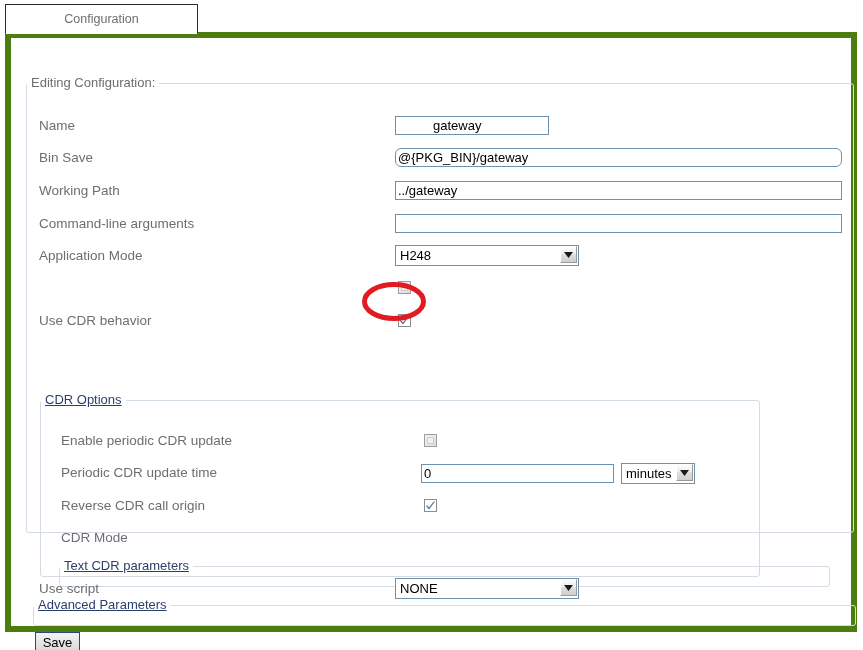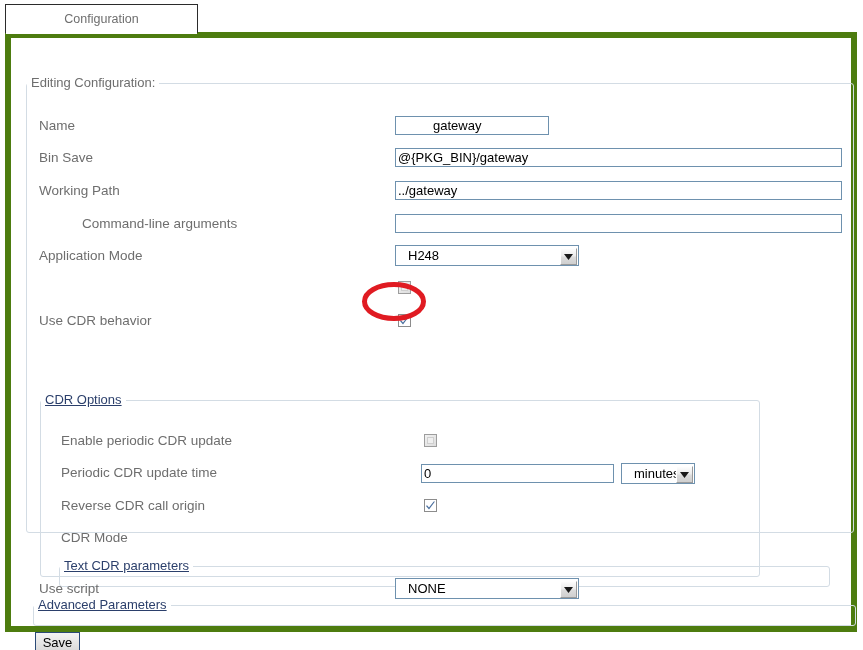--- a/index.html
+++ b/index.html
@@ -140,23 +140,22 @@
   }
 
   
   .sel {
     position: absolute;
     height: 21px;
     border: 1px solid #6e91ae;
     background: #ffffff;
     box-sizing: border-box;
     display: flex;
-    align-items: flex-end;
+    align-items: flex-start;
     cursor: default;
-    padding-left: 8px;
   }
   .sel .sel-value {
     flex: 1;
     padding-left: 4px;
     color: #000000;
     font-size: 13px;
     line-height: 19px;
     white-space: nowrap;
     overflow: hidden;
   }
@@ -243,26 +242,26 @@
 
 <div id="content-panel">
 
   <fieldset class="fs" id="fs-editing-configuration">
     <legend class="grey-legend">Editing Configuration:</legend>
 
     <div class="lbl" style="left:12px; top:24px;">Name</div>
     <input class="txt" type="text" style="left: 368px; top: 26px; width: 154px; padding-left: 37px;" value="gateway">
 
     <div class="lbl" style="left:12px; top:56px;">Bin Save</div>
-    <input class="txt" type="text" style="left: 368px; top: 58px; width: 447px;" value="@{PKG_BIN}/gateway">
+    <input class="txt" type="text" style="left: 368px; top: 58px; width: 447px; border-radius: 6px;" value="@{PKG_BIN}/gateway">
 
     <div class="lbl" style="left:12px; top:89px;">Working Path</div>
     <input class="txt" type="text" style="left: 368px; top: 91px; width: 447px;" value="../gateway">
 
-    <div class="lbl" style="left:12px; top:122px;margin-left:43px;">Command-line arguments</div>
+    <div class="lbl" style="left:12px; top:122px;">Command-line arguments</div>
     <input class="txt" type="text" style="left: 368px; top: 124px; width: 447px;" value="">
 
     <div class="lbl" style="left:12px; top:154px;">Application Mode</div>
     <div class="sel" style="left:368px; top:155px; width:184px;">
       <span class="sel-value">H248</span>
       <span class="sel-arrow">
         <svg width="9" height="6" viewBox="0 0 9 6">
             <polygon points="0,0 9,0 4.5,6" fill="#1a1a1a"></polygon>
           </svg>
       </span>

